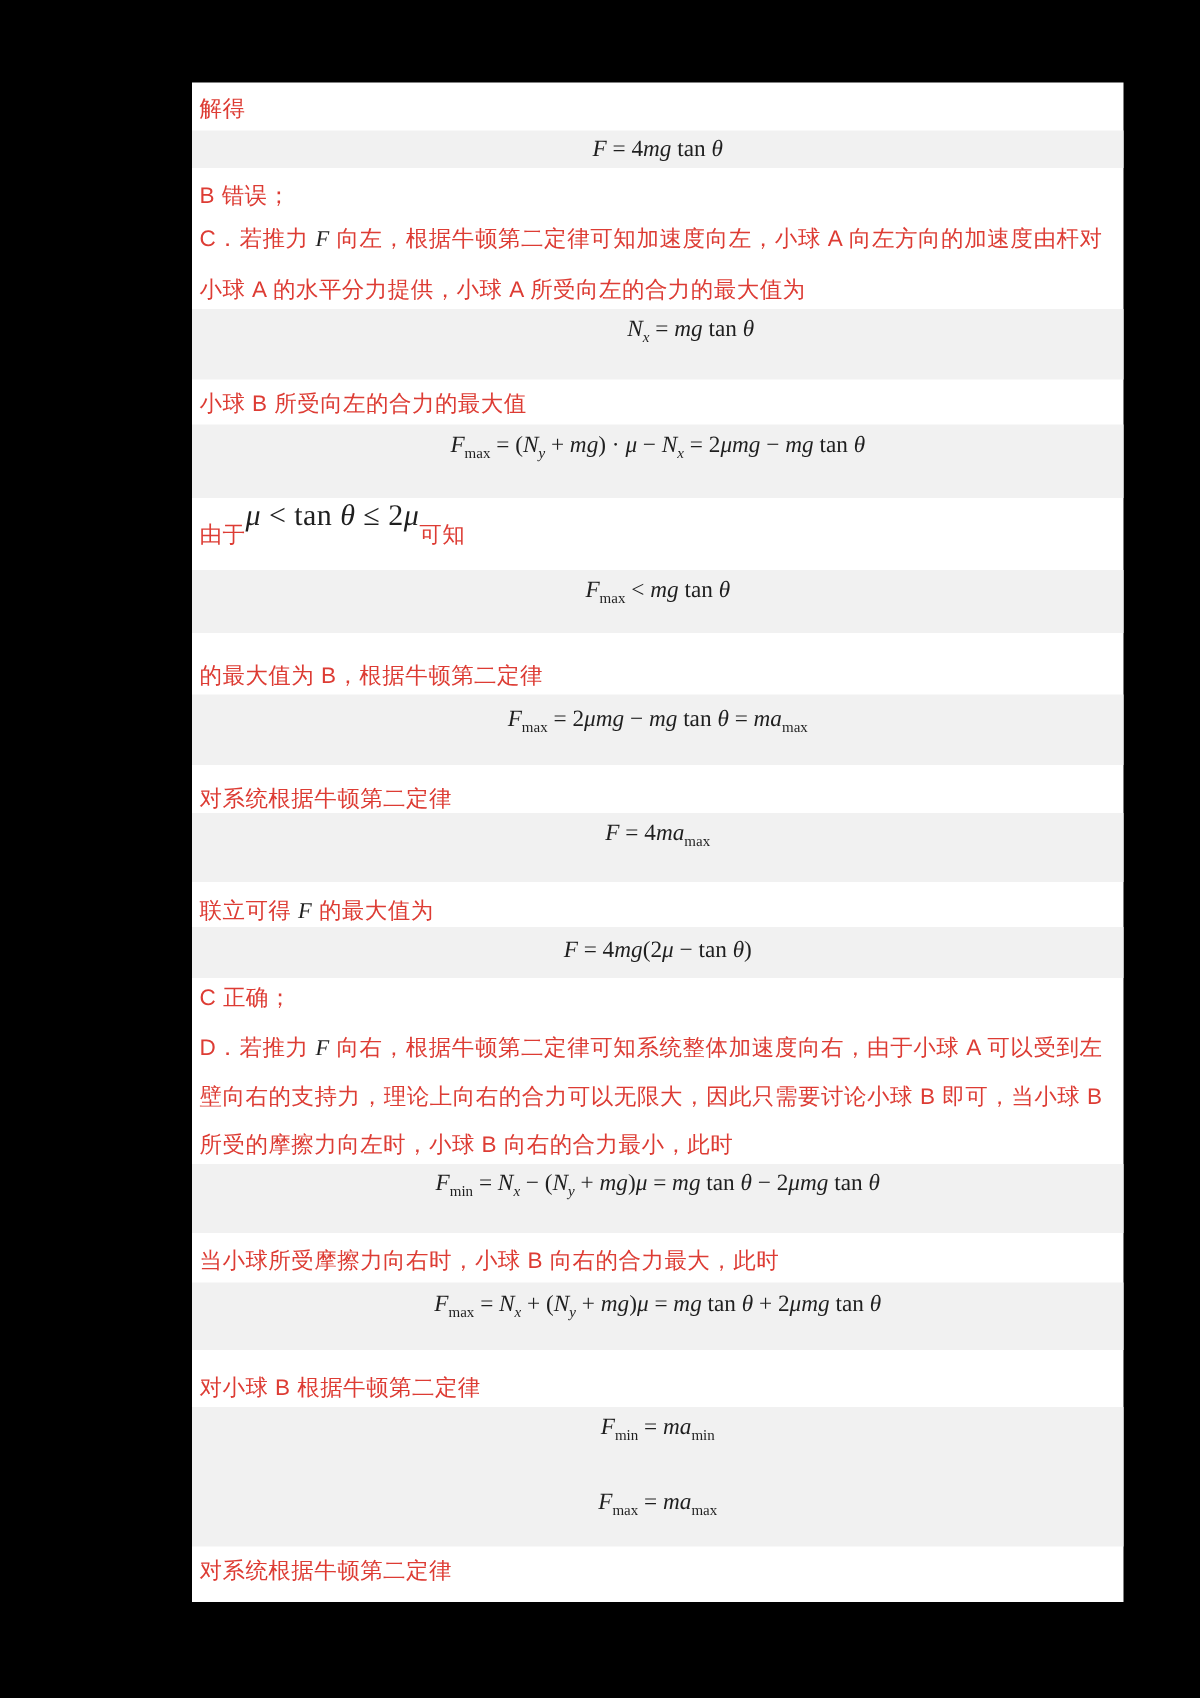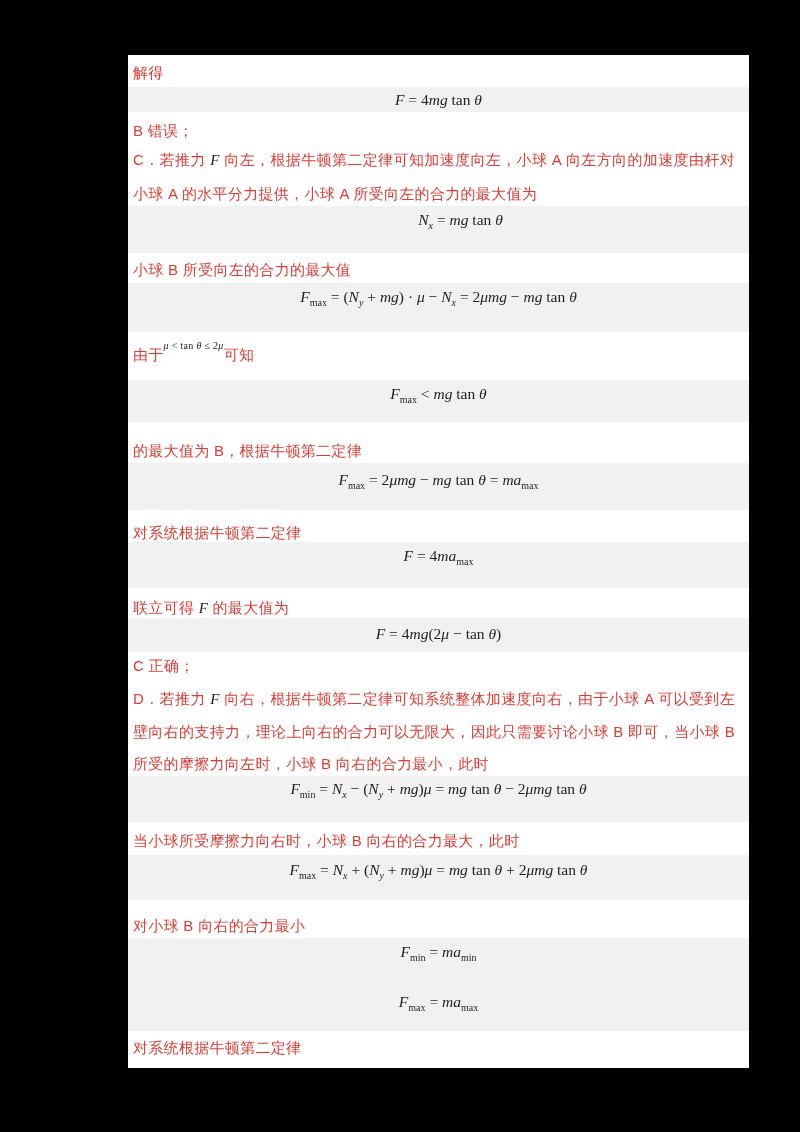--- a/index.html
+++ b/index.html
@@ -48,21 +48,21 @@
     color: #1f1f1f;
   }
   sub.seg-sub-i, sub.seg-sub-r {
     font-family: "Liberation Serif", serif;
     font-size: 10px;
     line-height: 0;
     color: #1f1f1f;
   }
   sub.seg-sub-i { font-style: italic; }
   sub.seg-sub-r { font-style: normal; }
-  .raised { display: inline-block; transform: translateY(-11px); font-size: 10px; text-align: center; }
+  .raised { display: inline-block; transform: translateY(-11px); font-size: 20px; text-align: center; }
   .f-line2 { margin-top: 26px; }
 </style>
 </head>
 <body>
 
 <div class="page">
 
   <div class="blk para" style="top:8px;"><span class="seg-t">解得</span></div>
 
   <div class="blk band" style="top:32px; height:25px;">
@@ -116,21 +116,21 @@
   <div class="blk band" style="top:721px; height:46px;">
     <div class="formula" style="padding-top:1px;"><span class="seg-v">F</span><sub class="seg-sub-r">min</sub><span class="seg-o"> = </span><span class="seg-v">N</span><sub class="seg-sub-i">x</sub><span class="seg-o"> − (</span><span class="seg-v">N</span><sub class="seg-sub-i">y</sub><span class="seg-o"> + </span><span class="seg-v">mg</span><span class="seg-o">)</span><span class="seg-v">μ</span><span class="seg-o"> = </span><span class="seg-v">mg</span><span class="seg-o"> </span><span class="seg-f">tan</span><span class="seg-o"> </span><span class="seg-v">θ</span><span class="seg-o"> − 2</span><span class="seg-v">μmg</span><span class="seg-o"> </span><span class="seg-f">tan</span><span class="seg-o"> </span><span class="seg-v">θ</span></div>
   </div>
 
   <div class="blk para" style="top:776px;"><span class="seg-t">当小球所受摩擦力向右时，小球 B 向右的合力最大，此时</span></div>
 
   <div class="blk band" style="top:800px; height:45px;">
     <div class="formula" style="padding-top:3px;"><span class="seg-v">F</span><sub class="seg-sub-r">max</sub><span class="seg-o"> = </span><span class="seg-v">N</span><sub class="seg-sub-i">x</sub><span class="seg-o"> + (</span><span class="seg-v">N</span><sub class="seg-sub-i">y</sub><span class="seg-o"> + </span><span class="seg-v">mg</span><span class="seg-o">)</span><span class="seg-v">μ</span><span class="seg-o"> = </span><span class="seg-v">mg</span><span class="seg-o"> </span><span class="seg-f">tan</span><span class="seg-o"> </span><span class="seg-v">θ</span><span class="seg-o"> + 2</span><span class="seg-v">μmg</span><span class="seg-o"> </span><span class="seg-f">tan</span><span class="seg-o"> </span><span class="seg-v">θ</span></div>
   </div>
 
-  <div class="blk para" style="top:861px;"><span class="seg-t">对小球 B 向右的合力最小</span></div>
+  <div class="blk para" style="top:861px;"><span class="seg-t">对小球 B 根据牛顿第二定律</span></div>
 
   <div class="blk band" style="top:883px; height:93px;">
     <div class="formula" style="padding-top:2px;"><span class="seg-v">F</span><sub class="seg-sub-r">min</sub><span class="seg-o"> = </span><span class="seg-v">ma</span><sub class="seg-sub-r">min</sub></div>
     <div class="formula f-line2"><span class="seg-v">F</span><sub class="seg-sub-r">max</sub><span class="seg-o"> = </span><span class="seg-v">ma</span><sub class="seg-sub-r">max</sub></div>
   </div>
 
   <div class="blk para" style="top:983px;"><span class="seg-t">对系统根据牛顿第二定律</span></div>
 
 </div>
 

